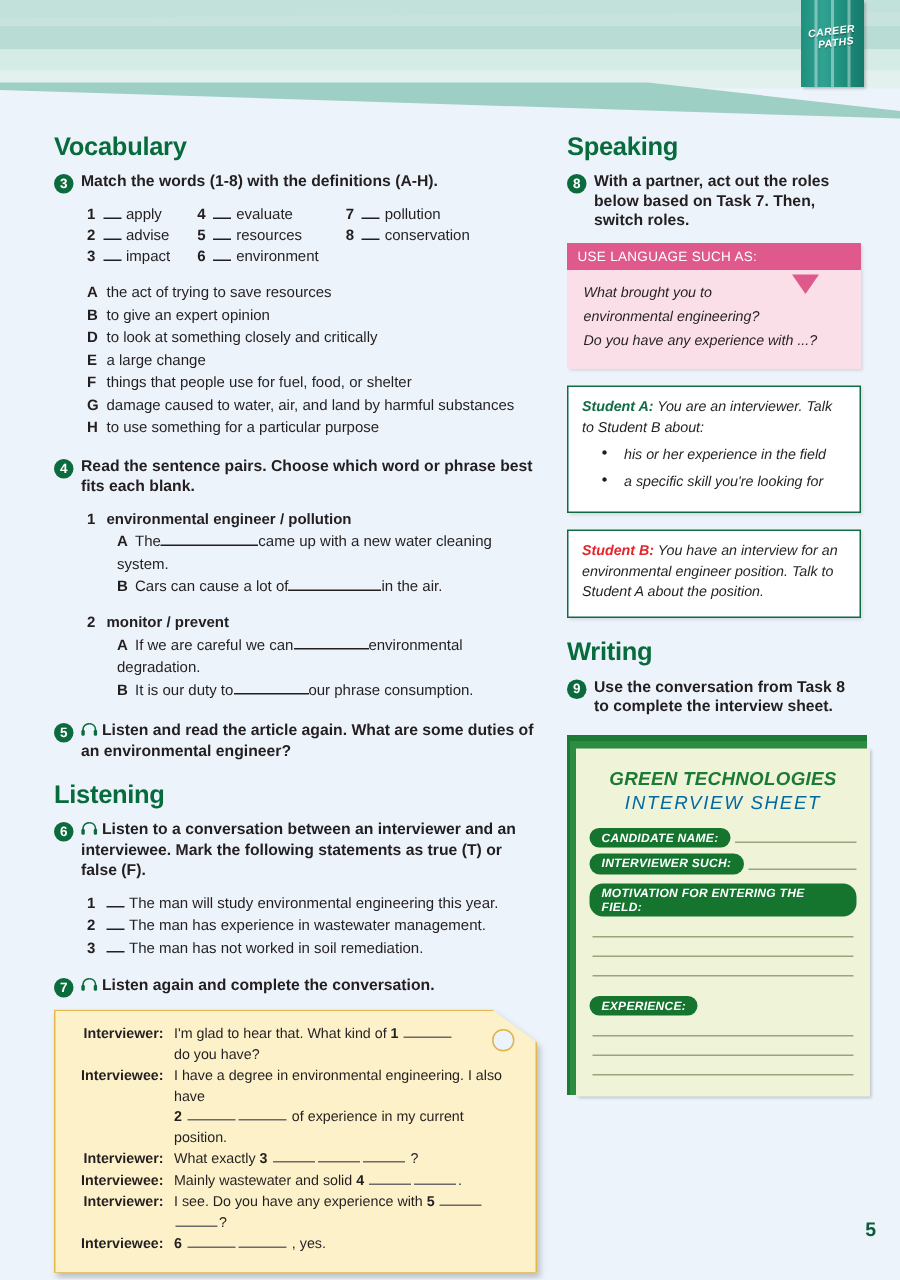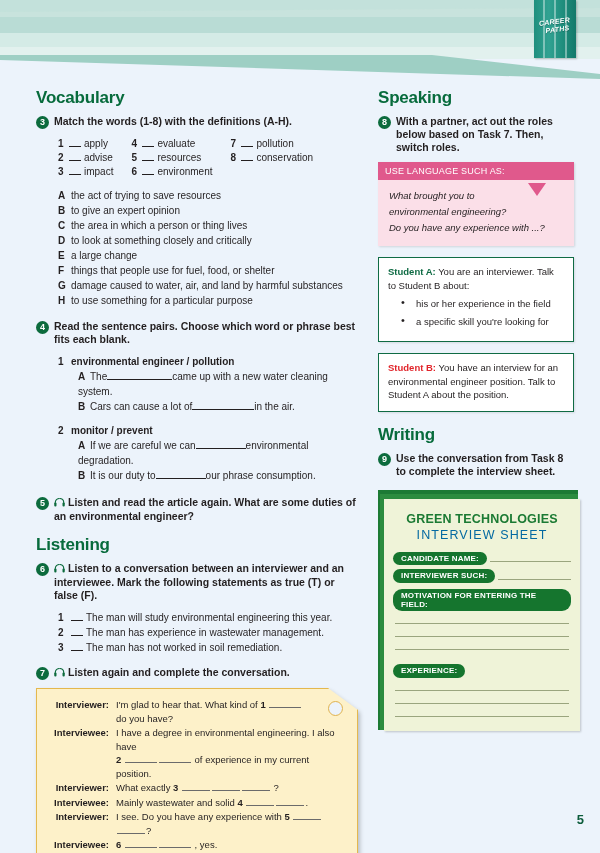--- a/index.html
+++ b/index.html
@@ -108,35 +108,35 @@
   .pink-head{background:#e0598c;color:#fff;font-size:9px;font-weight:normal;
     letter-spacing:.2px;padding:4px 7px 4px 7px;}
   .pink-notch{position:absolute;right:28px;top:21px;width:0;height:0;
     border-left:9px solid transparent;border-right:9px solid transparent;
     border-top:13px solid #e0598c;}
   .pink-body{padding:8px 9px 10px 11px;}
   .pink-body p{margin:0;font-size:9.5px;font-style:italic;line-height:16px;color:#231f20;}
 
   .wbox{margin-top:11px;width:196px;box-sizing:border-box;background:#fff;
     border:1.5px solid #0f6b44;padding:7px 9px 9px 9px;
-    box-shadow:1px 1px 2px rgba(0,0,0,.10);}
+    box-shadow:1px 1px 2px rgba(0,0,0,.10);font-style:italic;}
   .wbox p{margin:0;font-size:9.5px;line-height:13.5px;}
   .lbl-a{font-weight:bold;color:#0f6b44;}
   .lbl-b{font-weight:bold;color:#e1252b;}
   .wbox ul{margin:5px 0 0 0;padding:0 0 0 13px;list-style:none;}
   .wbox li{font-size:9.5px;line-height:13.5px;margin-bottom:4px;position:relative;padding-left:15px;}
   .wbox li:before{content:"•";position:absolute;left:0;top:-1px;font-size:11px;}
 
   
   .sheet-wrap{position:relative;margin-top:12px;width:205px;height:247px;}
   .sheet-back{position:absolute;left:0;top:0;width:200px;height:240px;background:#1c7a34;}
   .sheet-back2{position:absolute;left:2px;top:4px;width:198px;height:236px;background:#2c8c3f;}
   .sheet{position:absolute;left:6px;top:9px;width:196px;height:232px;
     background:#eff3d8;box-sizing:border-box;padding:13px 9px 0 9px;
-    box-shadow:1px 1px 2px rgba(0,0,0,.20);}
+    box-shadow:1px 1px 2px rgba(0,0,0,.20);font-style:italic;}
   .sheet-t1{text-align:center;font-size:12.5px;font-weight:bold;color:#1b7a33;letter-spacing:.2px;line-height:15px;}
   .sheet-t2{text-align:center;font-size:12.5px;color:#0369a1;letter-spacing:1.1px;line-height:16px;margin-bottom:9px;}
   .pill{display:inline-block;background:#15752e;color:#fff;font-size:8px;font-weight:bold;
     letter-spacing:.2px;padding:2px 8px 2.5px 8px;border-radius:9px;}
   .frow{display:flex;align-items:flex-end;margin-bottom:4px;}
   .frow .fl{flex:1;border-bottom:1px solid #9aa57e;margin-left:3px;margin-bottom:3px;height:1px;}
   .wline{border-bottom:1px solid #9aa57e;height:1px;margin:0 2px 11px 2px;}
   .wline.last{margin-bottom:9px;}
 
   .pageno{position:absolute;right:16px;bottom:26px;font-size:13px;font-weight:bold;color:#0c5c3b;}
@@ -187,21 +187,20 @@
     </div>
     <div class="vcol">
       <div class="vrow"><b>7</b><span class="blank-s"></span><span>pollution</span></div>
       <div class="vrow"><b>8</b><span class="blank-s"></span><span>conservation</span></div>
     </div>
   </div>
 
   <div class="defs">
     <div class="drow"><b>A</b><span>the act of trying to save resources</span></div>
     <div class="drow"><b>B</b><span>to give an expert opinion</span></div>
-    <div class="drow"><b>C</b><span>the area in which a person or thing lives</span></div>
     <div class="drow"><b>D</b><span>to look at something closely and critically</span></div>
     <div class="drow"><b>E</b><span>a large change</span></div>
     <div class="drow"><b>F</b><span>things that people use for fuel, food, or shelter</span></div>
     <div class="drow"><b>G</b><span>damage caused to water, air, and land by harmful substances</span></div>
     <div class="drow"><b>H</b><span>to use something for a particular purpose</span></div>
   </div>
 
   <div class="task">
     <div class="num">4</div>
     <div class="task-txt">Read the sentence pairs. Choose which word or phrase best fits each blank.</div>

